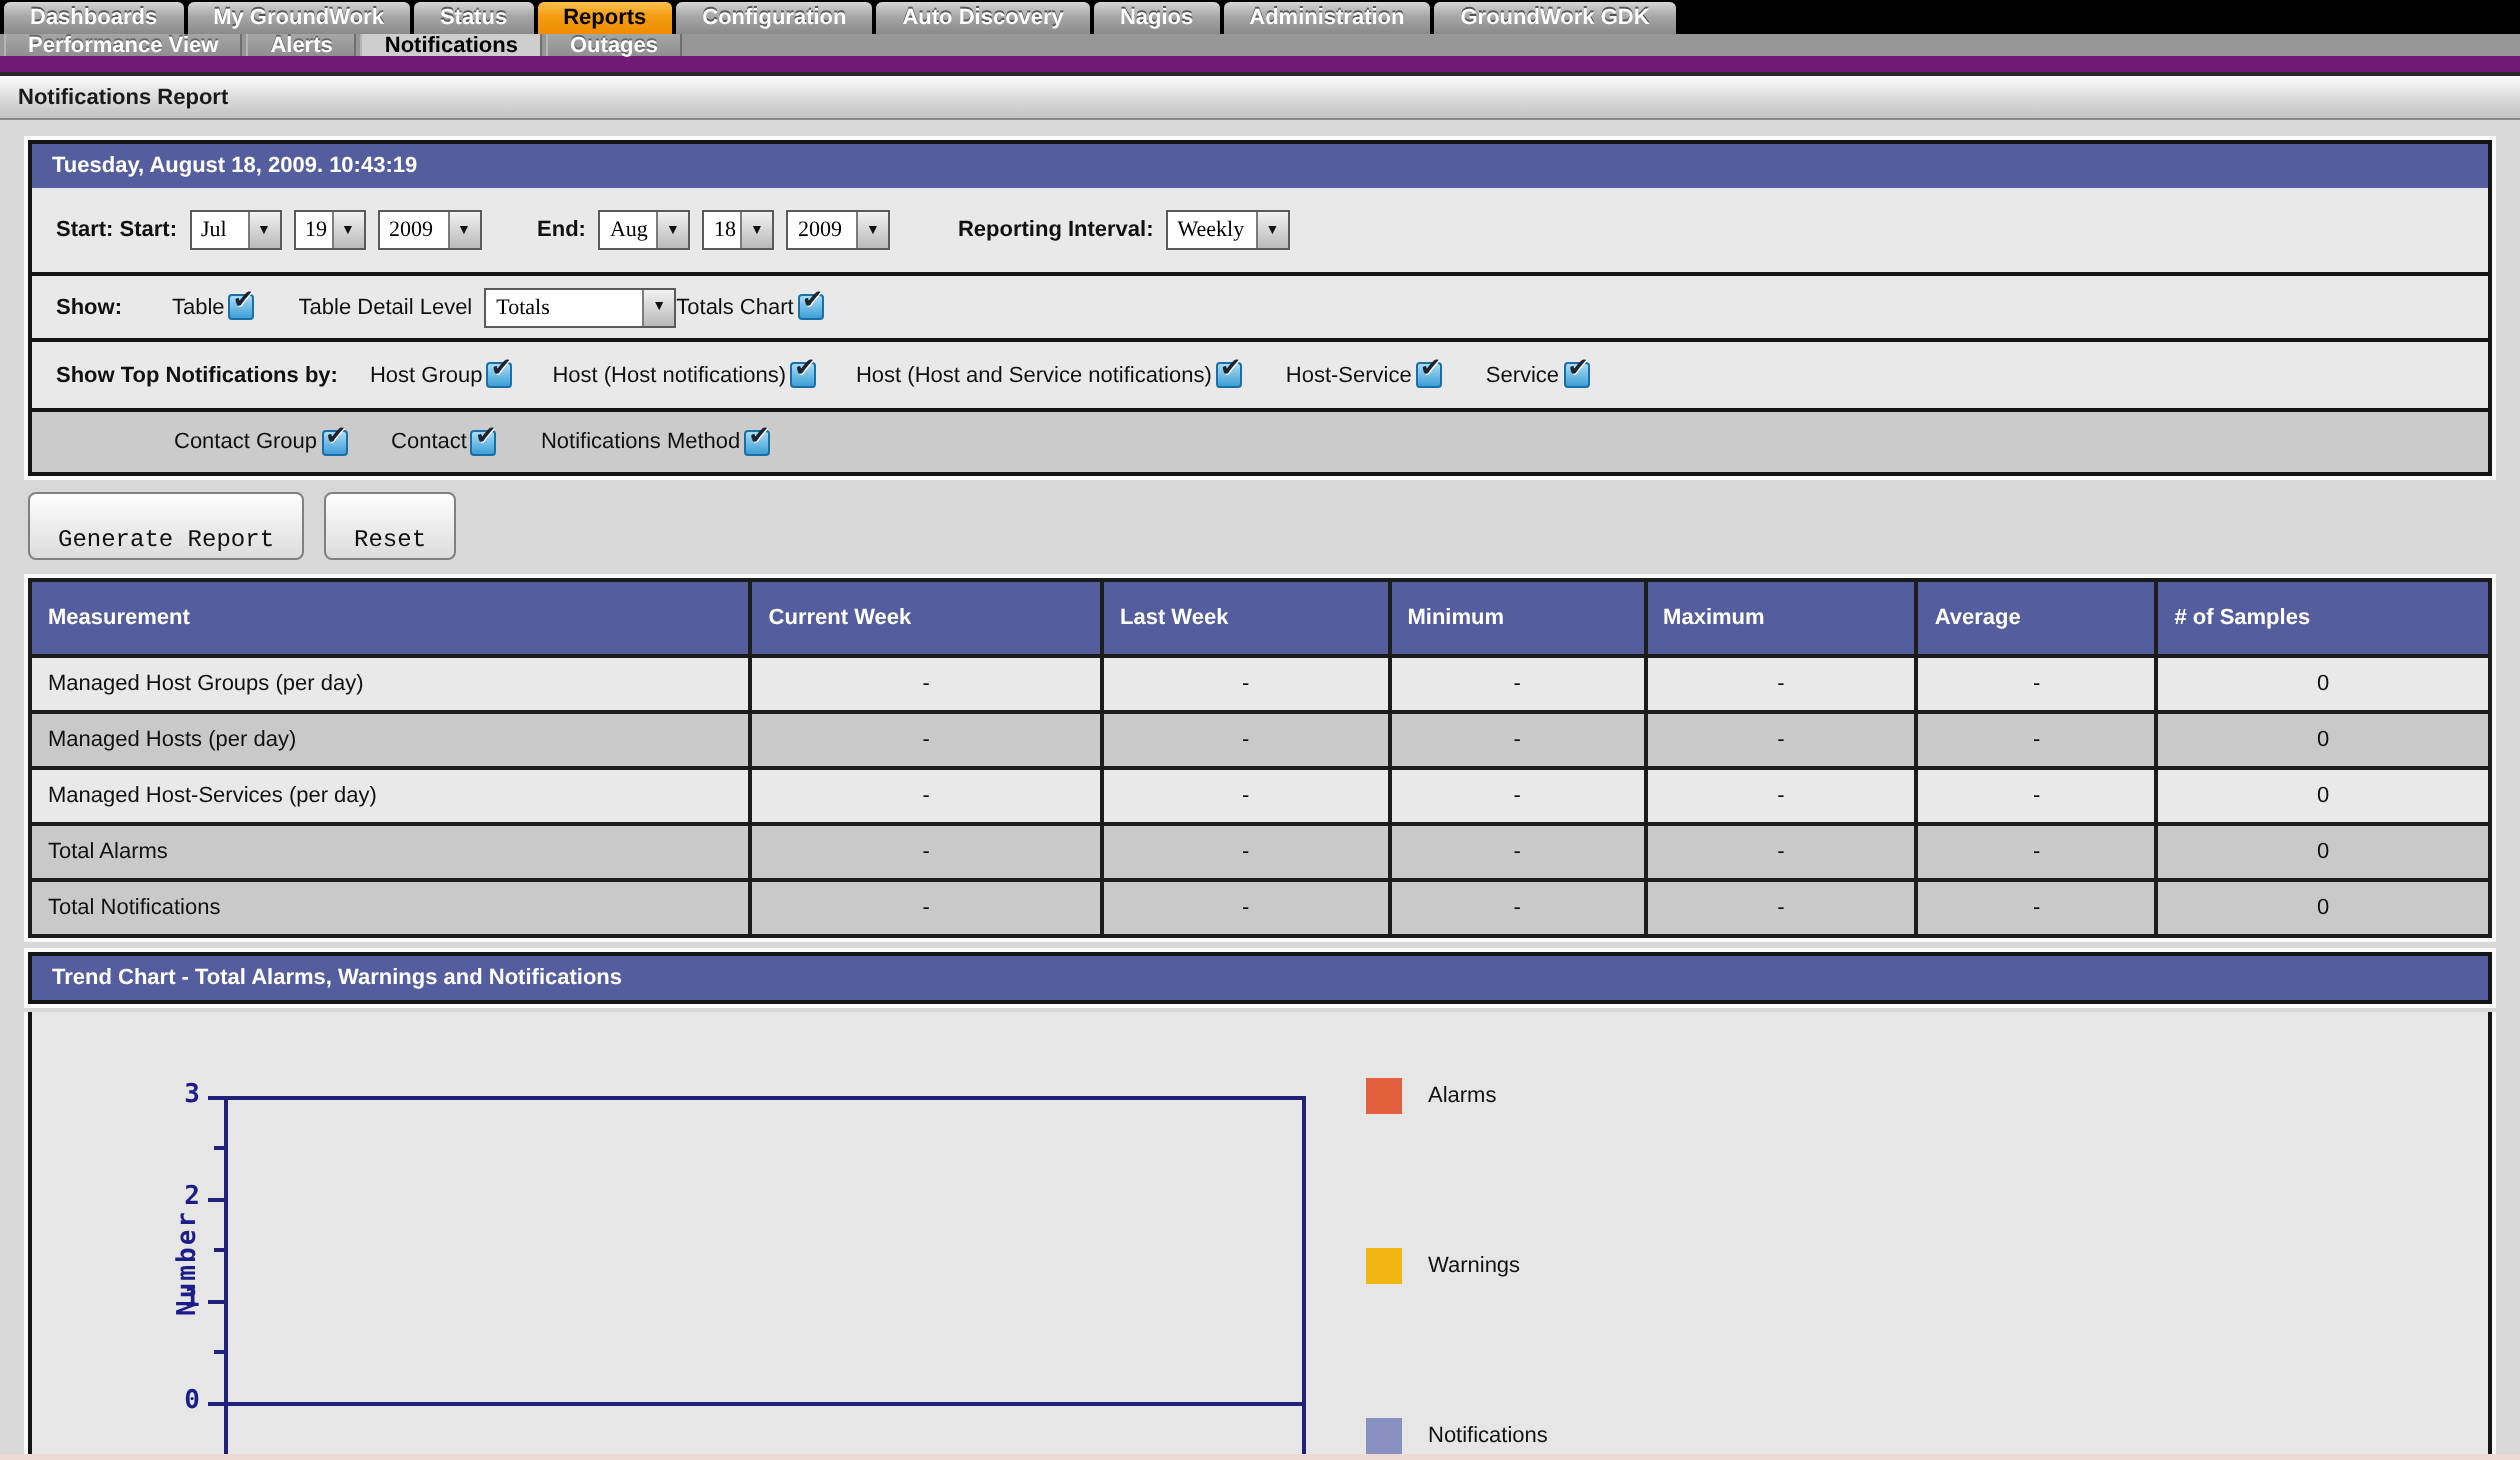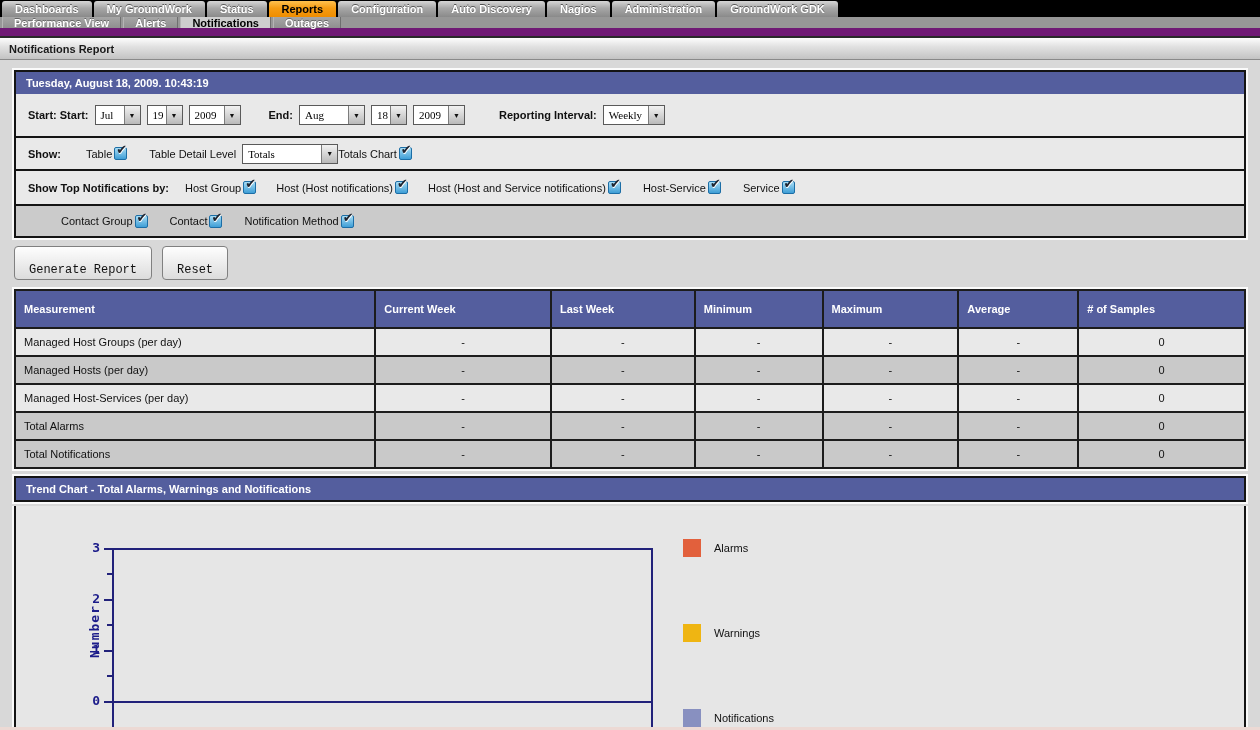--- a/index.html
+++ b/index.html
@@ -125,21 +125,21 @@
       </span>
       <span class="select" style="width:36px">
         <span class="select-value">19</span>
         <span class="select-btn">▼</span>
       </span>
       <span class="select" style="width:52px">
         <span class="select-value">2009</span>
         <span class="select-btn">▼</span>
       </span>
       <span class="b" style="margin-left:22px">End:</span>
-      <span class="select" style="width:66px">
+      <span class="select" style="width:46px">
         <span class="select-value">Aug</span>
         <span class="select-btn">▼</span>
       </span>
       <span class="select" style="width:36px">
         <span class="select-value">18</span>
         <span class="select-btn">▼</span>
       </span>
       <span class="select" style="width:52px">
         <span class="select-value">2009</span>
         <span class="select-btn">▼</span>
@@ -171,26 +171,26 @@
       <span style="margin-left:20px">Host (Host notifications)</span>
       <span class="cb"></span>
       <span style="margin-left:20px">Host (Host and Service notifications)</span>
       <span class="cb"></span>
       <span style="margin-left:22px">Host-Service</span>
       <span class="cb"></span>
       <span style="margin-left:22px">Service</span>
       <span class="cb"></span>
     </div>
 
-    <div class="frow darker" style="height:32px; padding-left:45px;align-items:center;">
+    <div class="frow darker" style="height:32px; padding-left:71px;align-items:center;">
       <span>Contact Group</span>
       <span class="cb"></span>
       <span style="margin-left:22px">Contact</span>
       <span class="cb"></span>
-      <span style="margin-left:22px">Notification Method</span>
+      <span style="margin-left:22px">Notifications Method</span>
       <span class="cb"></span>
     </div>
   </div>
 
   <div class="btnrow">
     <button class="btn">Generate Report</button>
     <button class="btn">Reset</button>
   </div>
 
   <table class="report">

